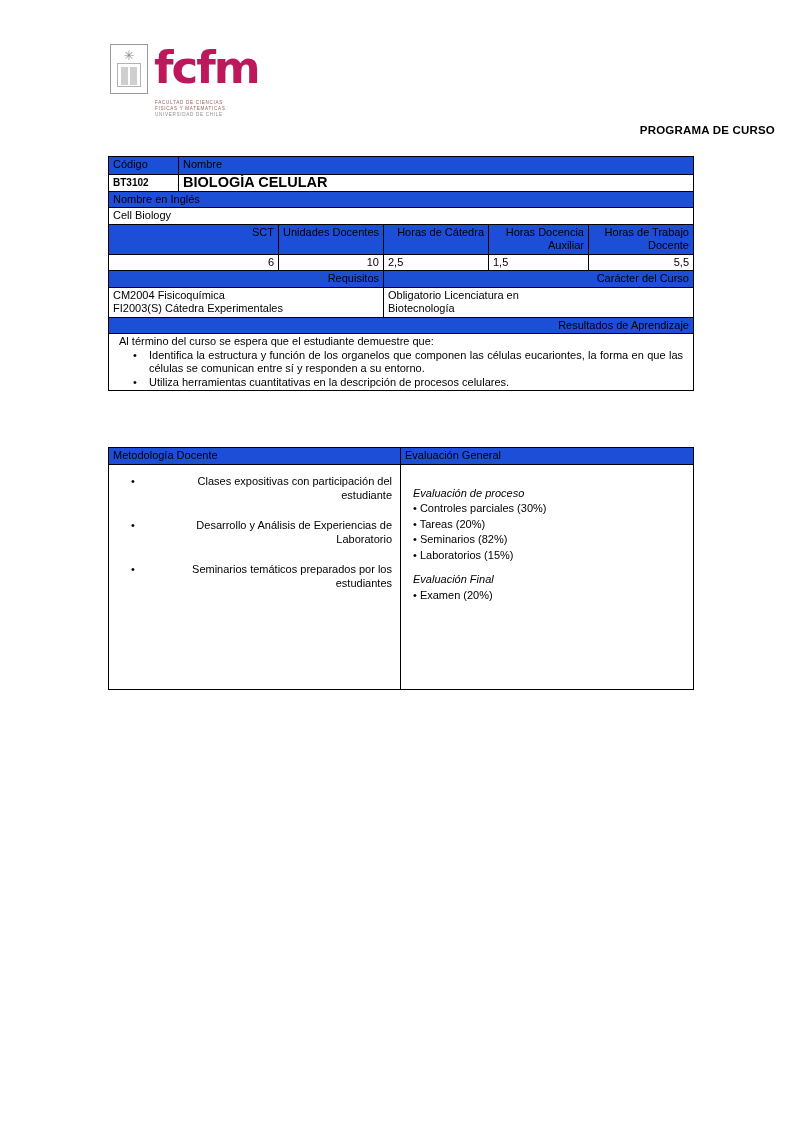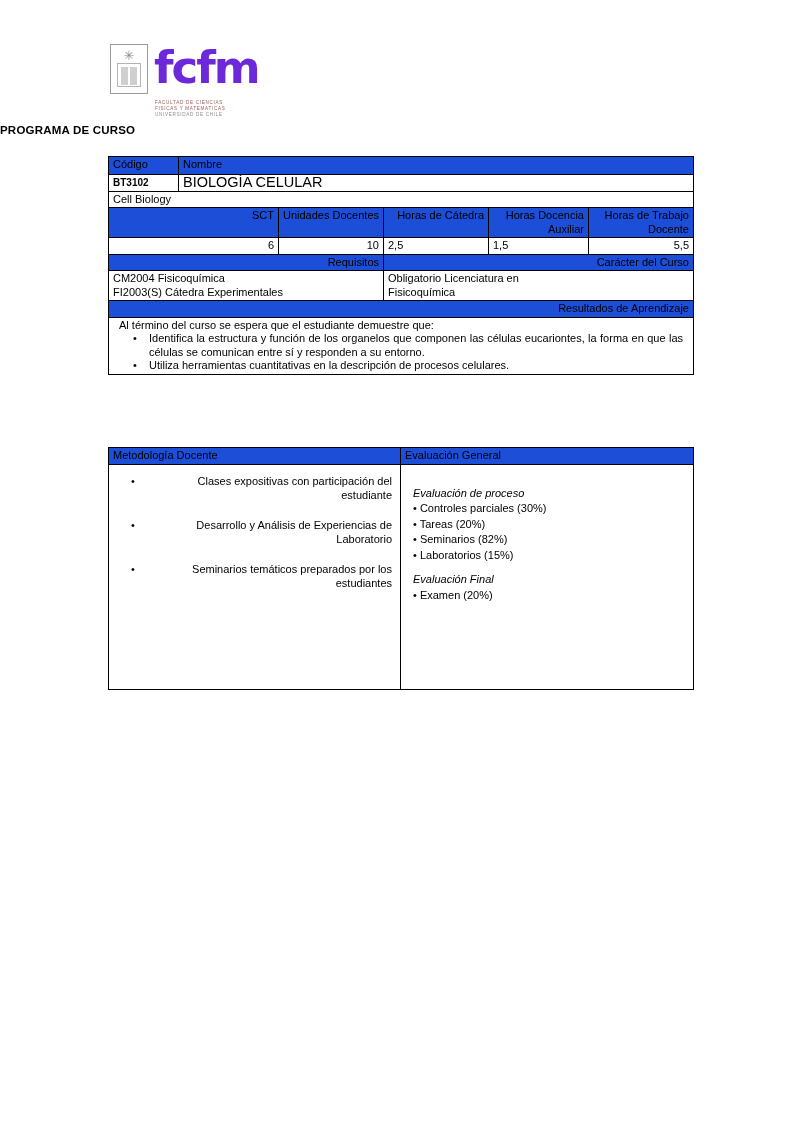--- a/index.html
+++ b/index.html
@@ -76,21 +76,21 @@
     background: #cfcfcf;
   }
   .logo-word {
     position: absolute;
     left: 44px;
     top: -4px;
     font-family: "DejaVu Sans", sans-serif;
     font-size: 45px;
     font-weight: bold;
     letter-spacing: -2px;
-    color: #6d28d9;
+    color: #be185d;
     line-height: 56px;
   }
   .logo-sub {
     position: absolute;
     left: 45px;
     top: 56px;
     width: 120px;
     font-size: 4.6px;
     line-height: 6.2px;
     letter-spacing: 0.7px;
@@ -98,21 +98,21 @@
     font-family: "Liberation Sans", sans-serif;
   }
   .logo-sub .l3 { color: #8c8c8c; }
 
   
   .doc-title {
     position: absolute;
     left: 0;
     top: 124px;
     width: 775px;
-    text-align: left;
+    text-align: right;
     font-size: 11.5px;
     font-weight: bold;
     letter-spacing: 0.2px;
   }
 
   
   .tbl {
     position: absolute;
     border-collapse: collapse;
     table-layout: fixed;
@@ -121,21 +121,21 @@
   .tbl td {
     border: 1px solid #000000;
     padding: 1px 4px;
     vertical-align: top;
     line-height: 13.5px;
   }
   .shade { background: #1d4ed8; }
   .center { text-align: right; }
   .big {
     font-size: 14.5px;
-    font-weight: normal;
+    font-weight: bold;
     line-height: 18px;
   }
   .code-cell {
     font-size: 10px;
     line-height: 18px;
     font-weight: bold;
   }
 
   #table-main {
     left: 108px;
@@ -239,20 +239,23 @@
     <tbody>
       <tr class="r-head">
         <td class="shade">Código</td>
         <td class="shade" colspan="5">Nombre</td>
       </tr>
       <tr>
         <td class="code-cell">BT3102</td>
         <td class="big" colspan="5">BIOLOGÍA CELULAR</td>
       </tr>
       <tr>
+        <td class="shade" colspan="6">Nombre en Inglés</td>
+      </tr>
+      <tr>
         <td colspan="6">Cell Biology</td>
       </tr>
       <tr>
         <td class="shade center two-line" colspan="2">SCT</td>
         <td class="shade center two-line">Unidades Docentes</td>
         <td class="shade center two-line">Horas de Cátedra</td>
         <td class="shade center two-line">Horas Docencia Auxiliar</td>
         <td class="shade center two-line">Horas de Trabajo Docente</td>
       </tr>
       <tr>
@@ -266,21 +269,21 @@
         <td class="shade center" colspan="3">Requisitos</td>
         <td class="shade center" colspan="3">Carácter del Curso</td>
       </tr>
       <tr>
         <td colspan="3">
           <div>CM2004 Fisicoquímica</div>
           <div>FI2003(S) Cátedra Experimentales</div>
         </td>
         <td colspan="3">
           <div>Obligatorio Licenciatura en</div>
-          <div>Fisicoquímica</div>
+          <div>Biotecnología</div>
         </td>
       </tr>
       <tr>
         <td class="shade center" colspan="6">Resultados de Aprendizaje</td>
       </tr>
       <tr>
         <td colspan="6">
           <div class="learn-intro">Al término del curso se espera que el estudiante demuestre que:</div>
           <ul class="doc-list">
             <li>Identifica la estructura y función de los organelos que componen las células eucariontes, la forma en que las células se comunican entre sí y responden a su entorno.</li>

